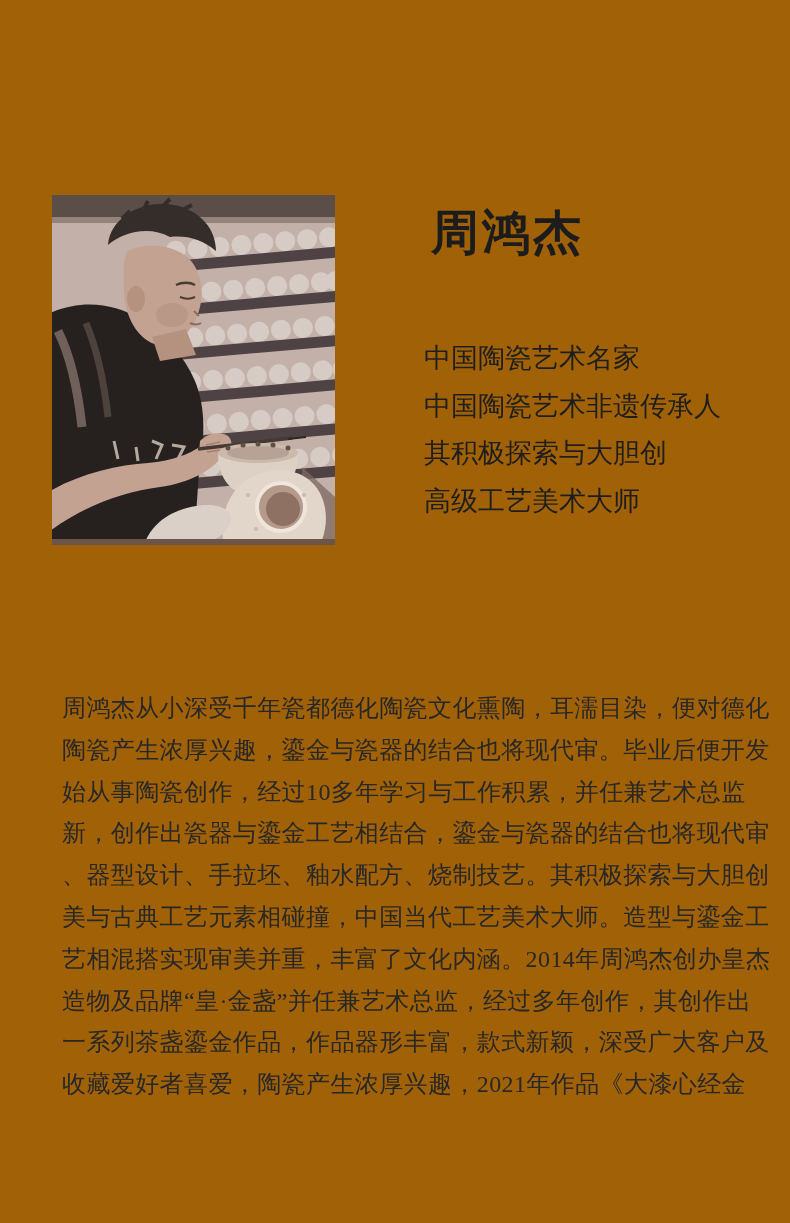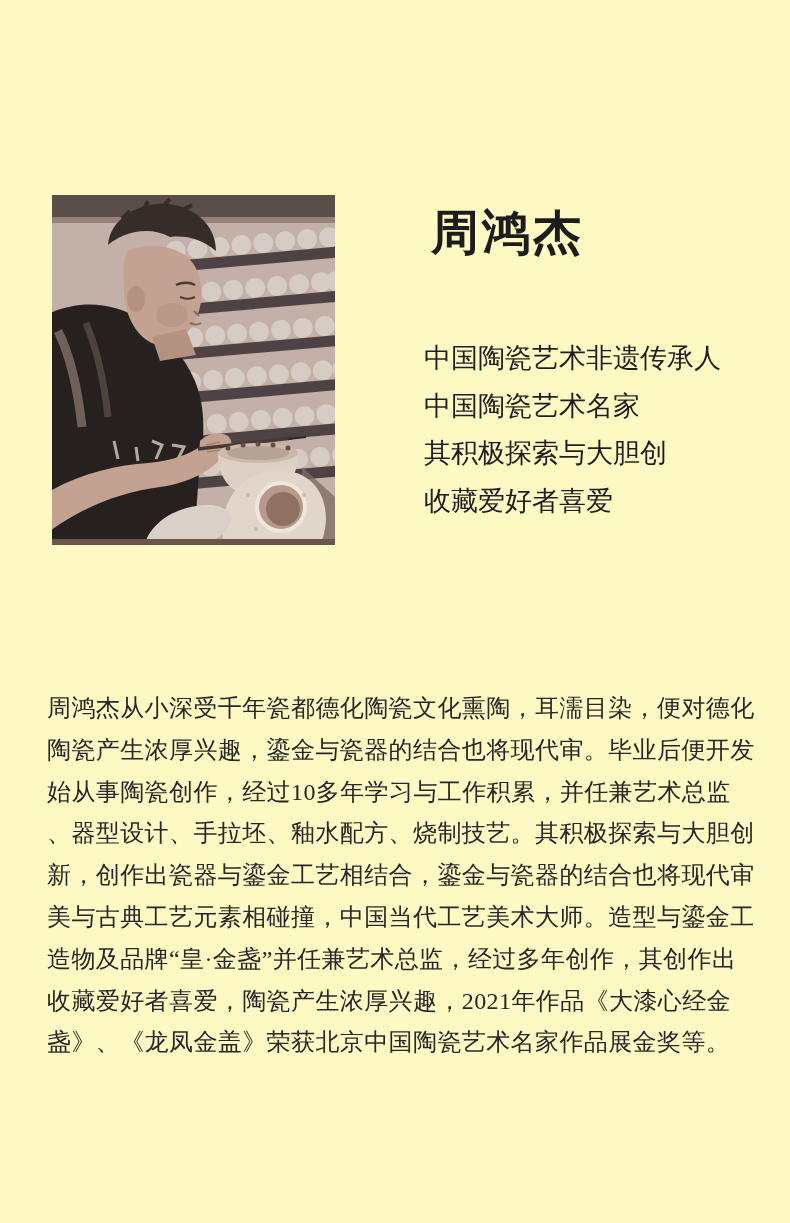--- a/index.html
+++ b/index.html
@@ -4,21 +4,21 @@
 <style>
   html, body {
     margin: 0;
     padding: 0;
     background: #ffffff;
   }
   .page {
     position: relative;
     width: 790px;
     height: 1223px;
-    background: #fef9c3;
+    background: #a16207;
     font-family: "Liberation Serif", "DejaVu Serif", serif;
     color: #2a2a2a;
     overflow: hidden;
   }
   .photo {
     position: absolute;
     left: 52px;
     top: 195px;
     width: 283px;
     height: 350px;
@@ -46,21 +46,21 @@
     position: absolute;
     left: 424px;
     top: 335px;
     font-size: 27px;
     line-height: 47.5px;
     color: #1e1e1e;
     white-space: nowrap;
   }
   .bio {
     position: absolute;
-    left: 47px;
+    left: 62px;
     top: 688px;
     width: 716px;
     font-size: 24px;
     line-height: 41.8px;
     letter-spacing: 0.4px;
     color: #272727;
   }
   .bio .bio-line {
     white-space: nowrap;
   }
@@ -207,34 +207,35 @@
         <path d="M92,350 C100,326 124,312 152,310 C170,309 182,316 178,328 C174,340 160,348 146,350 Z" fill="#dbd0c7"></path>
 
         <rect x="0" y="344" width="283" height="6" fill="#6b5549"></rect>
       </svg>
     </figure>
 
     <div>
       <h1 class="artist-name">周鸿杰</h1>
 
       <div class="titles">
+          <div class="title-line">中国陶瓷艺术名家</div>
           <div class="title-line">中国陶瓷艺术非遗传承人</div>
-          <div class="title-line">中国陶瓷艺术名家</div>
           <div class="title-line">其积极探索与大胆创</div>
-          <div class="title-line">收藏爱好者喜爱</div>
+          <div class="title-line">高级工艺美术大师</div>
         </div>
     </div>
 
   </section>
 
   <section class="bio">
       <div class="bio-line">周鸿杰从小深受千年瓷都德化陶瓷文化熏陶，耳濡目染，便对德化</div>
       <div class="bio-line">陶瓷产生浓厚兴趣，鎏金与瓷器的结合也将现代审。毕业后便开发</div>
       <div class="bio-line">始从事陶瓷创作，经过10多年学习与工作积累，并任兼艺术总监</div>
+      <div class="bio-line">新，创作出瓷器与鎏金工艺相结合，鎏金与瓷器的结合也将现代审</div>
       <div class="bio-line">、器型设计、手拉坯、釉水配方、烧制技艺。其积极探索与大胆创</div>
-      <div class="bio-line">新，创作出瓷器与鎏金工艺相结合，鎏金与瓷器的结合也将现代审</div>
       <div class="bio-line">美与古典工艺元素相碰撞，中国当代工艺美术大师。造型与鎏金工</div>
+      <div class="bio-line">艺相混搭实现审美并重，丰富了文化内涵。2014年周鸿杰创办皇杰</div>
       <div class="bio-line">造物及品牌“皇·金盏”并任兼艺术总监，经过多年创作，其创作出</div>
+      <div class="bio-line">一系列茶盏鎏金作品，作品器形丰富，款式新颖，深受广大客户及</div>
       <div class="bio-line">收藏爱好者喜爱，陶瓷产生浓厚兴趣，2021年作品《大漆心经金</div>
-      <div class="bio-line">盏》、《龙凤金盖》荣获北京中国陶瓷艺术名家作品展金奖等。</div>
     </section>
 
 </div>
 
 </body></html>

